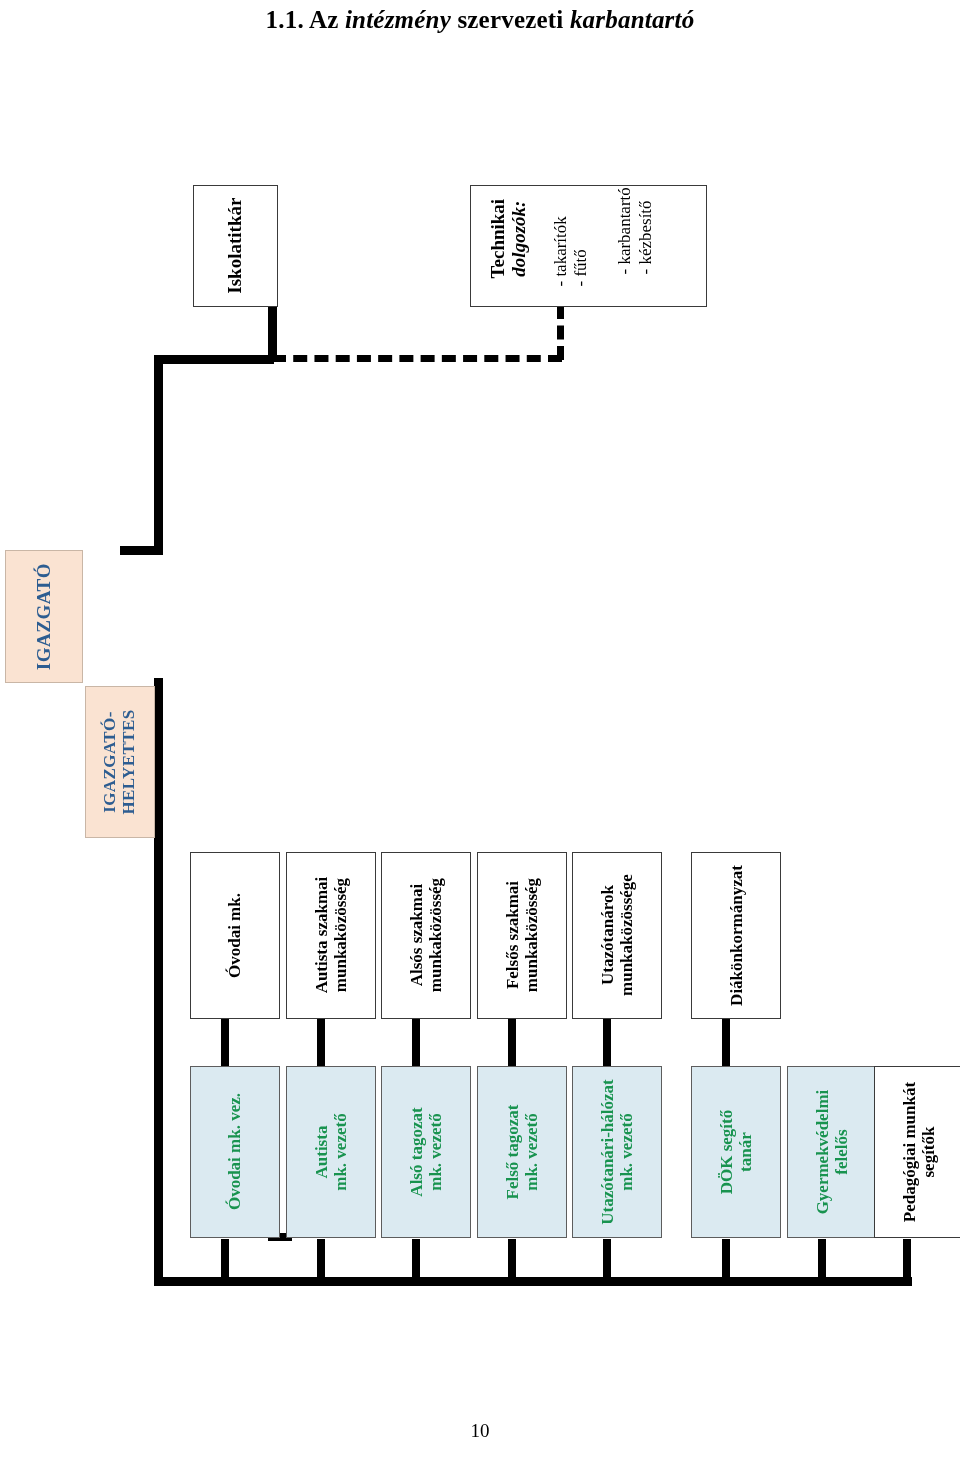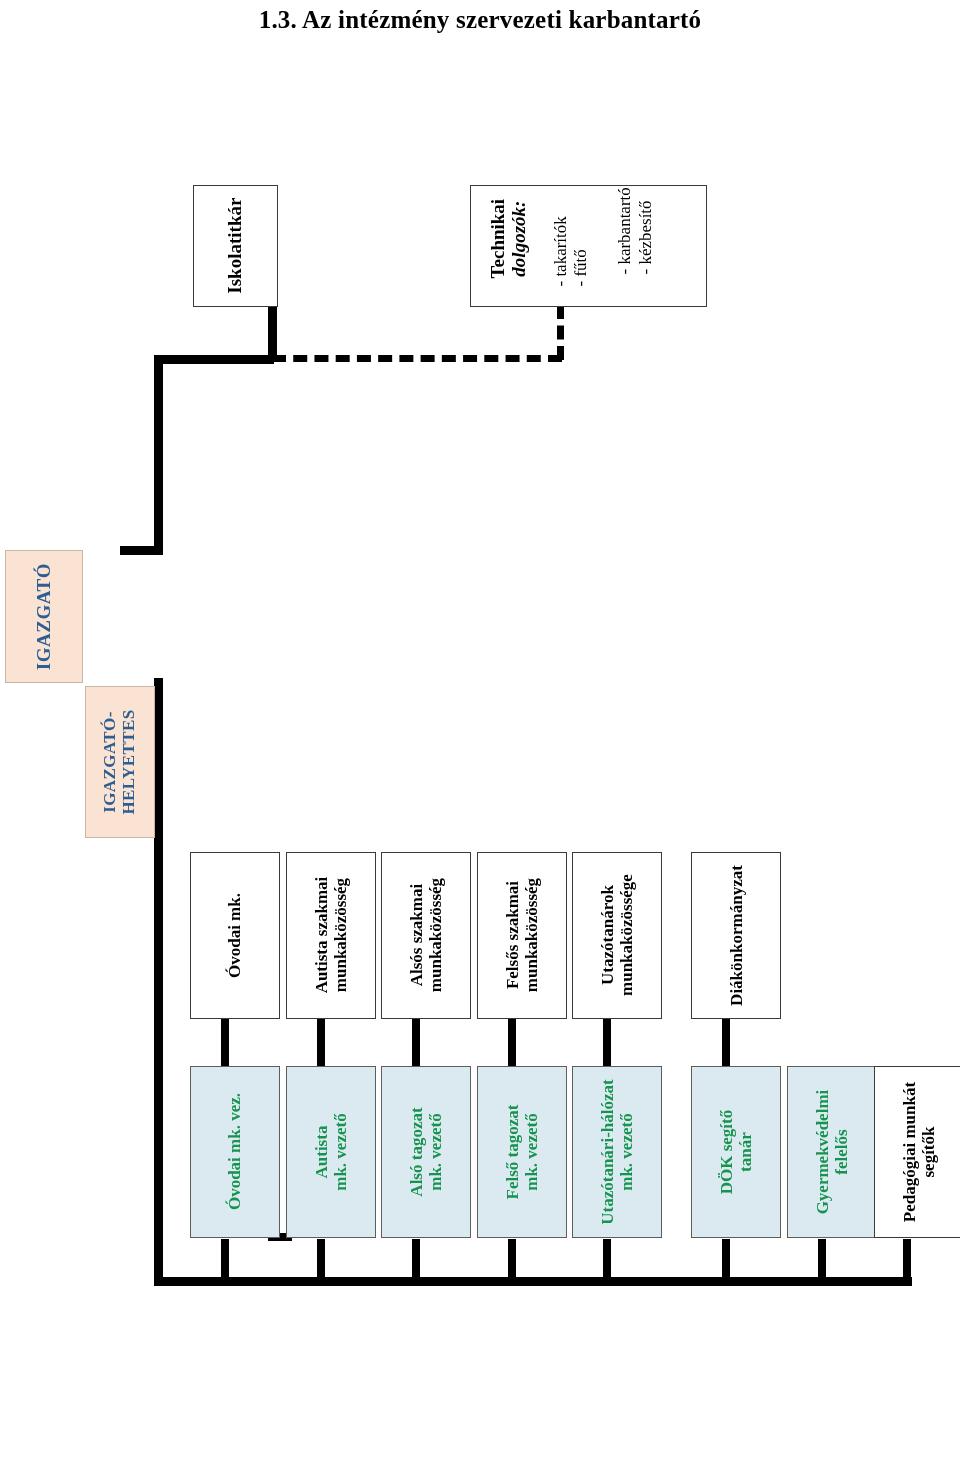--- a/index.html
+++ b/index.html
@@ -24,21 +24,21 @@
     position: absolute;
     left: 0;
     top: 6px;
     width: 960px;
     text-align: center;
     font-size: 25px;
     font-weight: bold;
     letter-spacing: 0.2px;
     white-space: nowrap;
   }
-  .doc-title .it { }
+  .doc-title .it { font-style: italic; }
 
   
   .page-number {
     position: absolute;
     left: 0;
     top: 1420px;
     width: 960px;
     text-align: center;
     font-size: 19px;
     font-weight: normal;
@@ -88,21 +88,21 @@
     width: 0;
     border-left: 7px dashed #000000;
   }
 </style>
 </head>
 <body>
 
 <div id="page">
 
   <div class="doc-title">
-    <span>1.3. Az </span><span class="it">intézmény</span><span> szervezeti </span><span class="it">karbantartó</span>
+    <span>1.1. Az </span><span class="it">intézmény</span><span> szervezeti </span><span class="it">karbantartó</span>
   </div>
 
   <div class="ln" style="left:268px; top:305px; width:9px; height:53px;"></div>
 
   <div class="ln-dashed-v" style="left:557px; top:305px; height:55px;"></div>
 
   <div class="ln-dashed-h" style="left:272px; top:355px; width:290px;"></div>
 
   <div class="ln" style="left:154px; top:355px; width:120px; height:9px;"></div>
 
@@ -240,14 +240,15 @@
     </div>
   </div>
 
   <div class="box fill-white" style="left:874px; top:1066px; width:90px; height:172px;">
     <div class="vtext txt-black" style="font-size:17px;">
       <span>Pedagógiai munkát</span><br>
       <span>segítők</span>
     </div>
   </div>
 
+  <div class="page-number">10</div>
 
 </div>
 
 </body></html>

